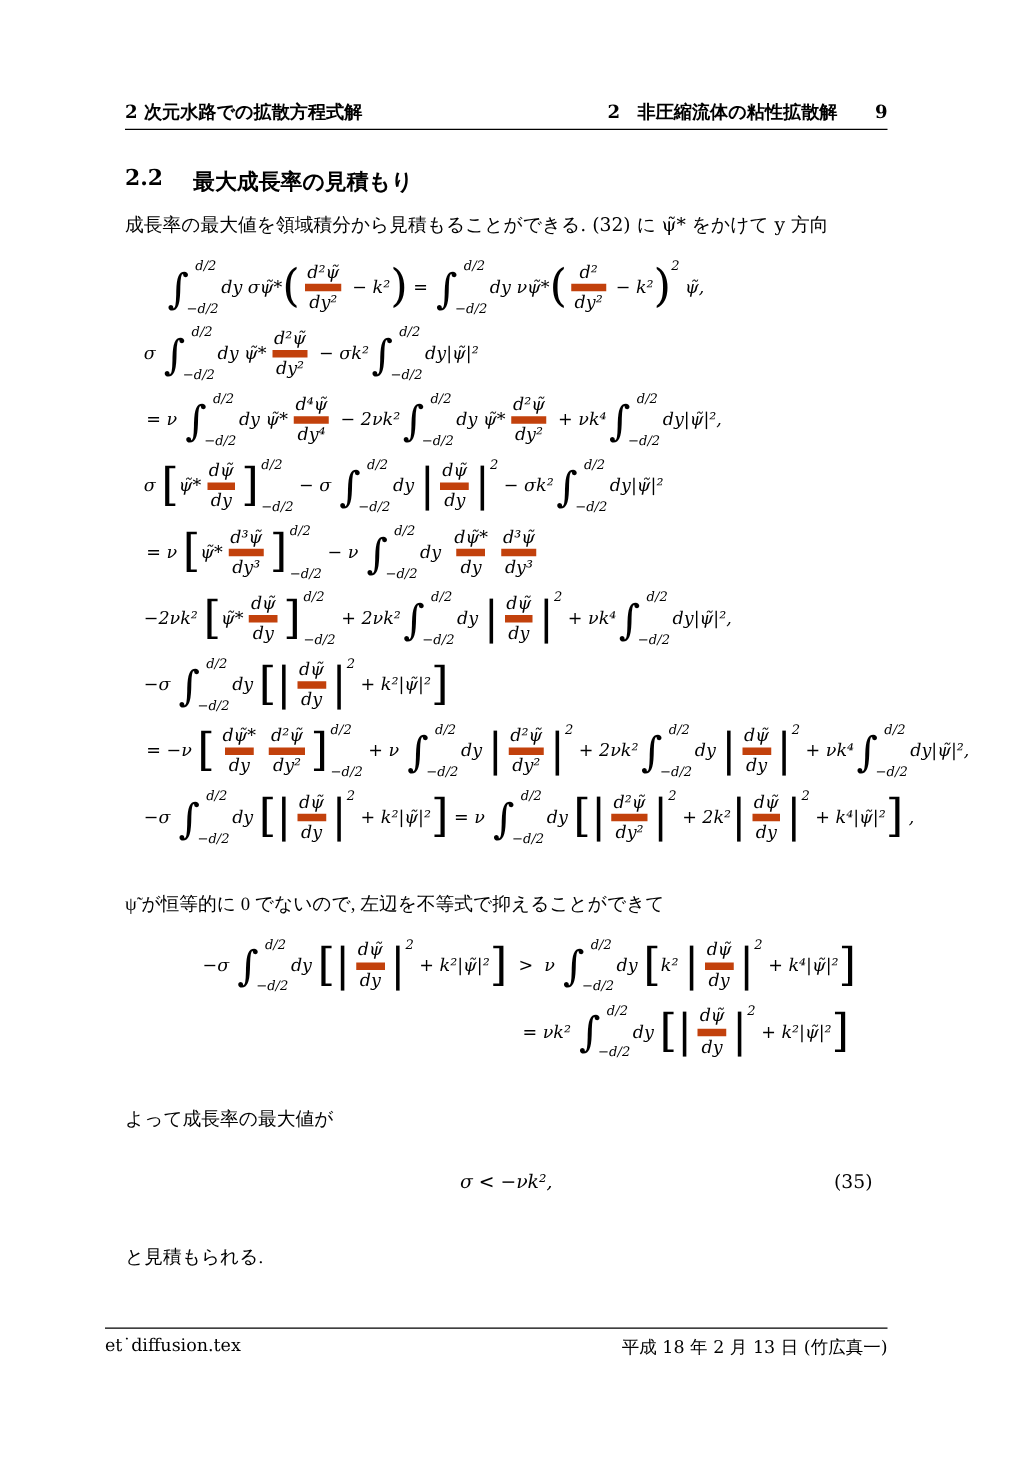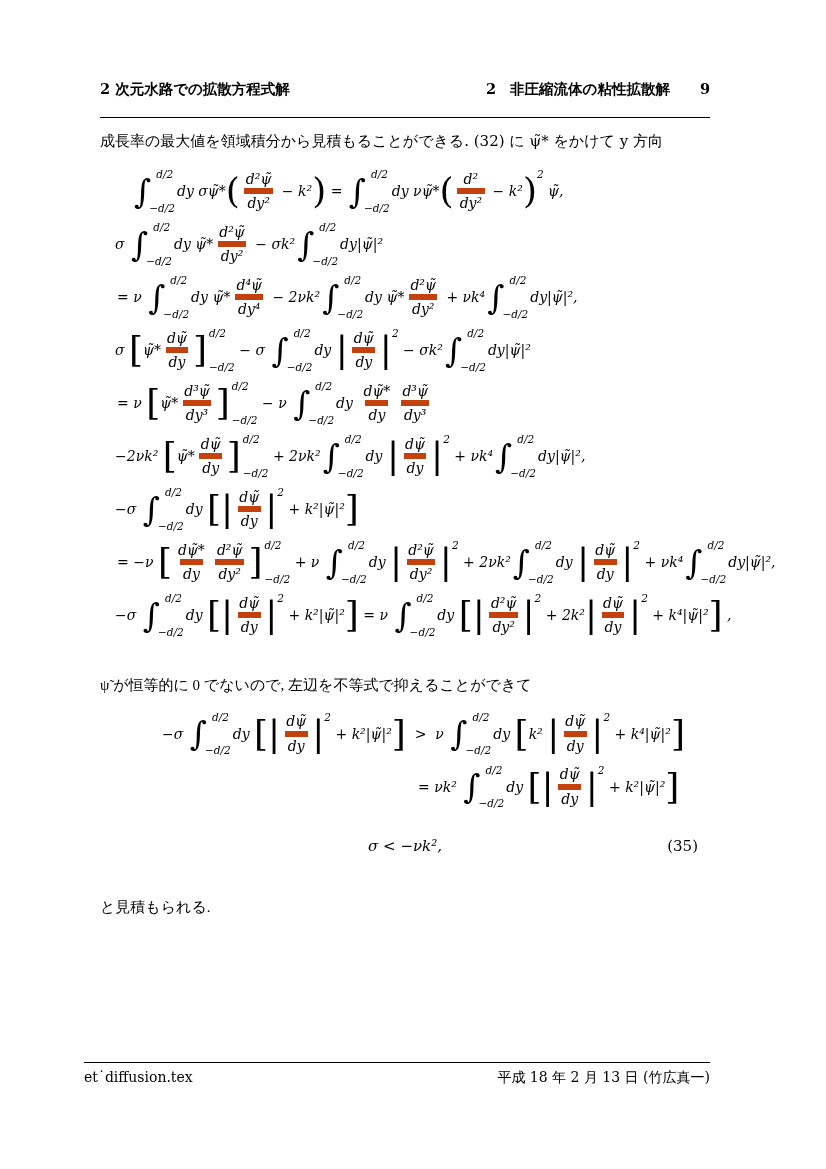--- a/index.html
+++ b/index.html
@@ -4,21 +4,21 @@
 <style>
   html,body{margin:0;padding:0;background:#fff;}
   .page{
     width:826px;height:1169px;background:#ffffff;position:relative;
     box-sizing:border-box;padding:80px 116px 0 100px;
     font-family:"DejaVu Serif",serif;color:#000;overflow:hidden;
   }
   
   .header{
     display:flex;justify-content:space-between;align-items:baseline;
-    border-bottom:1.5px solid #000;padding-bottom:18px;
+    border-bottom:1.5px solid #000;padding-bottom:4px;
     font-weight:bold;font-size:14.5px;
   }
   .header-right{display:flex;align-items:baseline;}
   .hr-num{margin-right:14px;}
   .hr-page{margin-left:30px;}
   
   .section-heading{
     margin-top:29px;font-weight:bold;font-size:17.5px;
     display:flex;
   }
@@ -69,20 +69,24 @@
 
   <div class="header">
     <span>2 次元水路での拡散方程式解</span>
     <span class="header-right">
       <span class="hr-num">2</span>
       <span>非圧縮流体の粘性拡散解</span>
       <span class="hr-page">9</span>
     </span>
   </div>
 
+  <div class="section-heading">
+    <span class="sec-num">2.2</span>
+    <span>最大成長率の見積もり</span>
+  </div>
 
   <div class="para para-first">
     <div>成長率の最大値を領域積分から見積もることができる. (32) に ψ̃* をかけて y 方向</div>
   </div>
 
   <div class="eqblock">
     <div class="eqline" style="margin-left:32px">
         <span class="intw">
           <span class="intsign">∫</span>
           <span class="intlims">
@@ -477,20 +481,21 @@
           <span class="fn">dψ̃</span>
           <span class="fd">dy</span>
         </span>
         <span class="bigd">|</span>
         <span class="msup">2</span>
         <span class="ms"> + k²|ψ̃|²</span>
         <span class="bigd">]</span>
       </div>
   </div>
 
+  <div class="para para-mid">よって成長率の最大値が</div>
 
   <div class="eq35">
     <span class="eq-body">σ &lt; −νk²,</span>
     <span class="eq-num">(35)</span>
   </div>
 
   <div class="para para-mid">と見積もられる.</div>
 
   <div class="footer">
     <span>et˙diffusion.tex</span>

